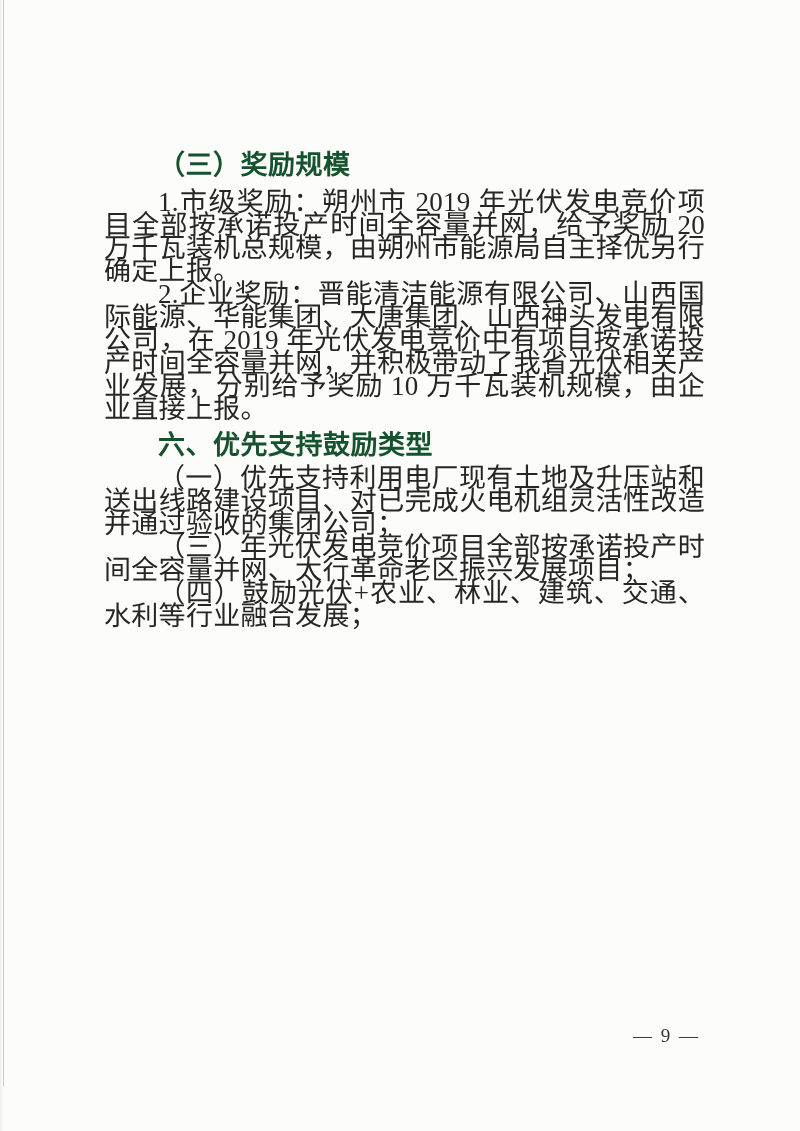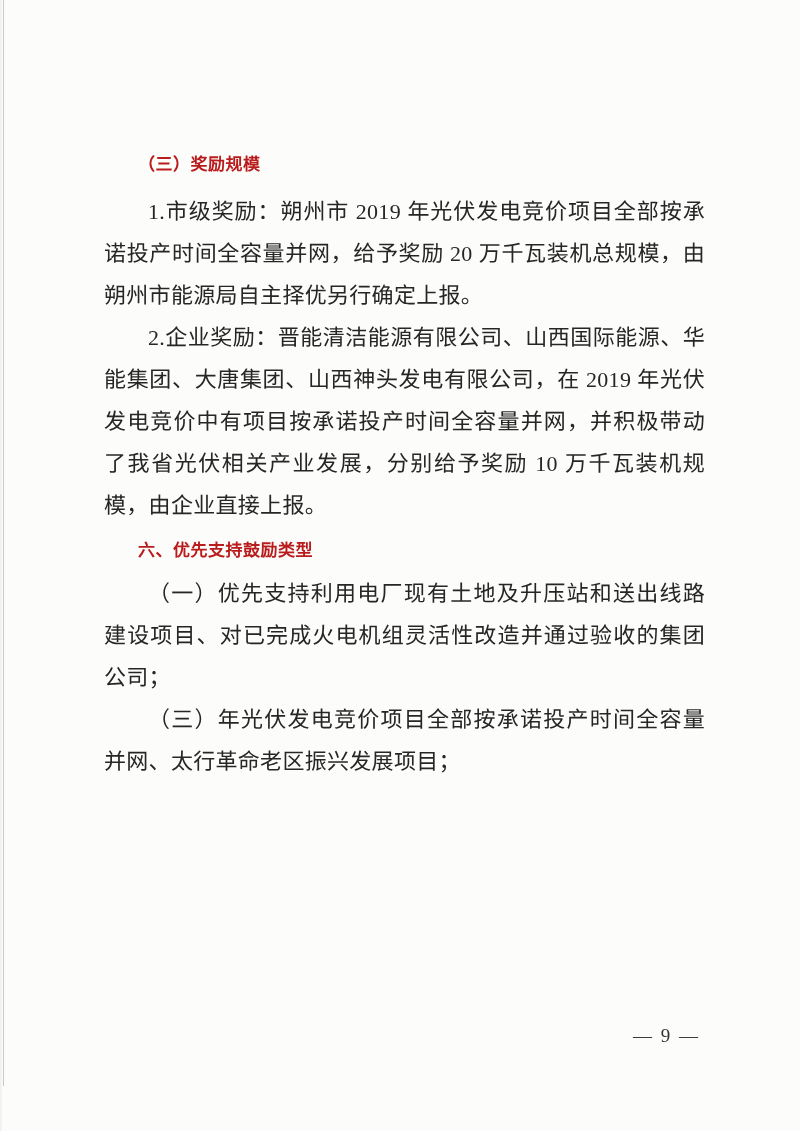--- a/index.html
+++ b/index.html
@@ -34,35 +34,35 @@
   }
   .content {
     position: absolute;
     left: 104px;
     top: 144px;
     width: 601px;
     color: #1e1e1e;
   }
   .para {
     margin: 0;
-    font-size: 22px;
-    line-height: 42px;
+    font-size: 27px;
+    line-height: 23px;
     text-indent: 2em;
     text-align: justify;
     letter-spacing: 0.3px;
     color: #262626;
   }
   .heading {
     margin: 0;
-    font-size: 17px;
+    font-size: 27px;
     line-height: 42px;
     text-indent: 2em;
     font-weight: 700;
     font-family: "Liberation Sans", "DejaVu Sans", sans-serif;
-    color: #b91c1c;
+    color: #14532d;
     letter-spacing: 0.5px;
   }
   .heading-first {
     margin-bottom: 5px;
   }
   .heading-mid {
     margin-top: 3px;
     margin-bottom: 1px;
   }
   .footer {
@@ -92,19 +92,20 @@
 
     <p class="para">2.企业奖励：晋能清洁能源有限公司、山西国际能源、华能集团、大唐集团、山西神头发电有限公司，在 2019 年光伏发电竞价中有项目按承诺投产时间全容量并网，并积极带动了我省光伏相关产业发展，分别给予奖励 10 万千瓦装机规模，由企业直接上报。</p>
 
     <h3 class="heading heading-mid">六、优先支持鼓励类型</h3>
 
     <p class="para">（一）优先支持利用电厂现有土地及升压站和送出线路建设项目、对已完成火电机组灵活性改造并通过验收的集团公司；</p>
 
 
     <p class="para">（三）年光伏发电竞价项目全部按承诺投产时间全容量并网、太行革命老区振兴发展项目；</p>
 
+    <p class="para">（四）鼓励光伏+农业、林业、建筑、交通、水利等行业融合发展；</p>
 
 
   </div>
 
   <div class="footer">— 9 —</div>
 
 </div>
 
 </body></html>

